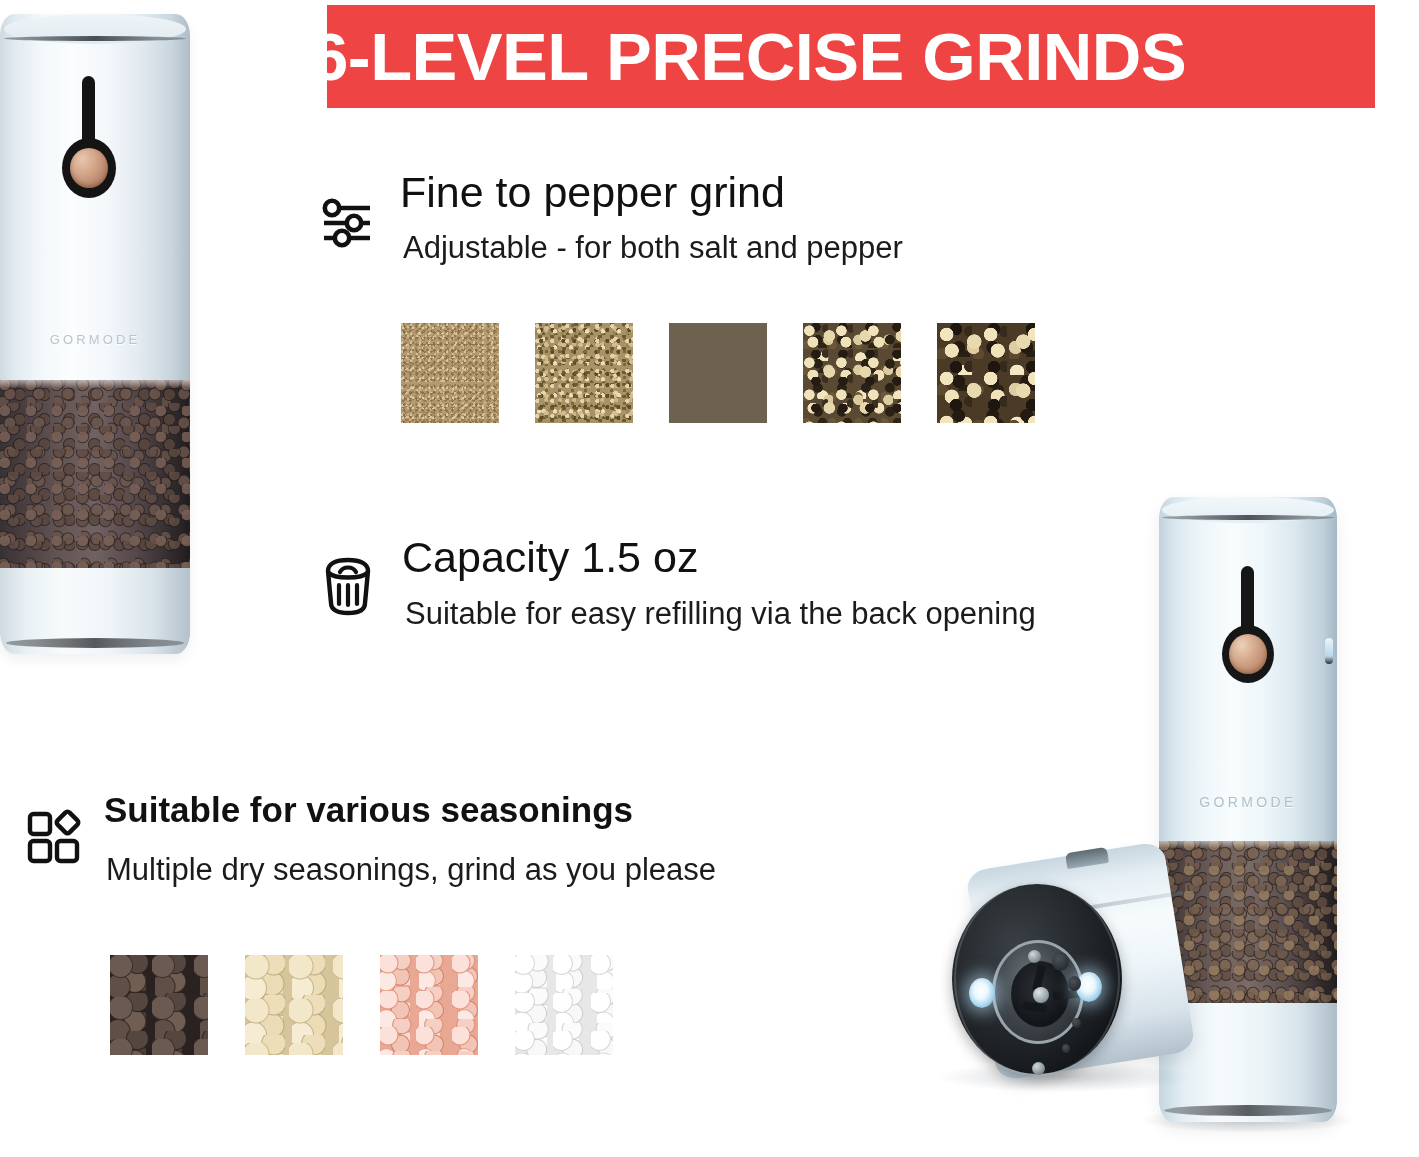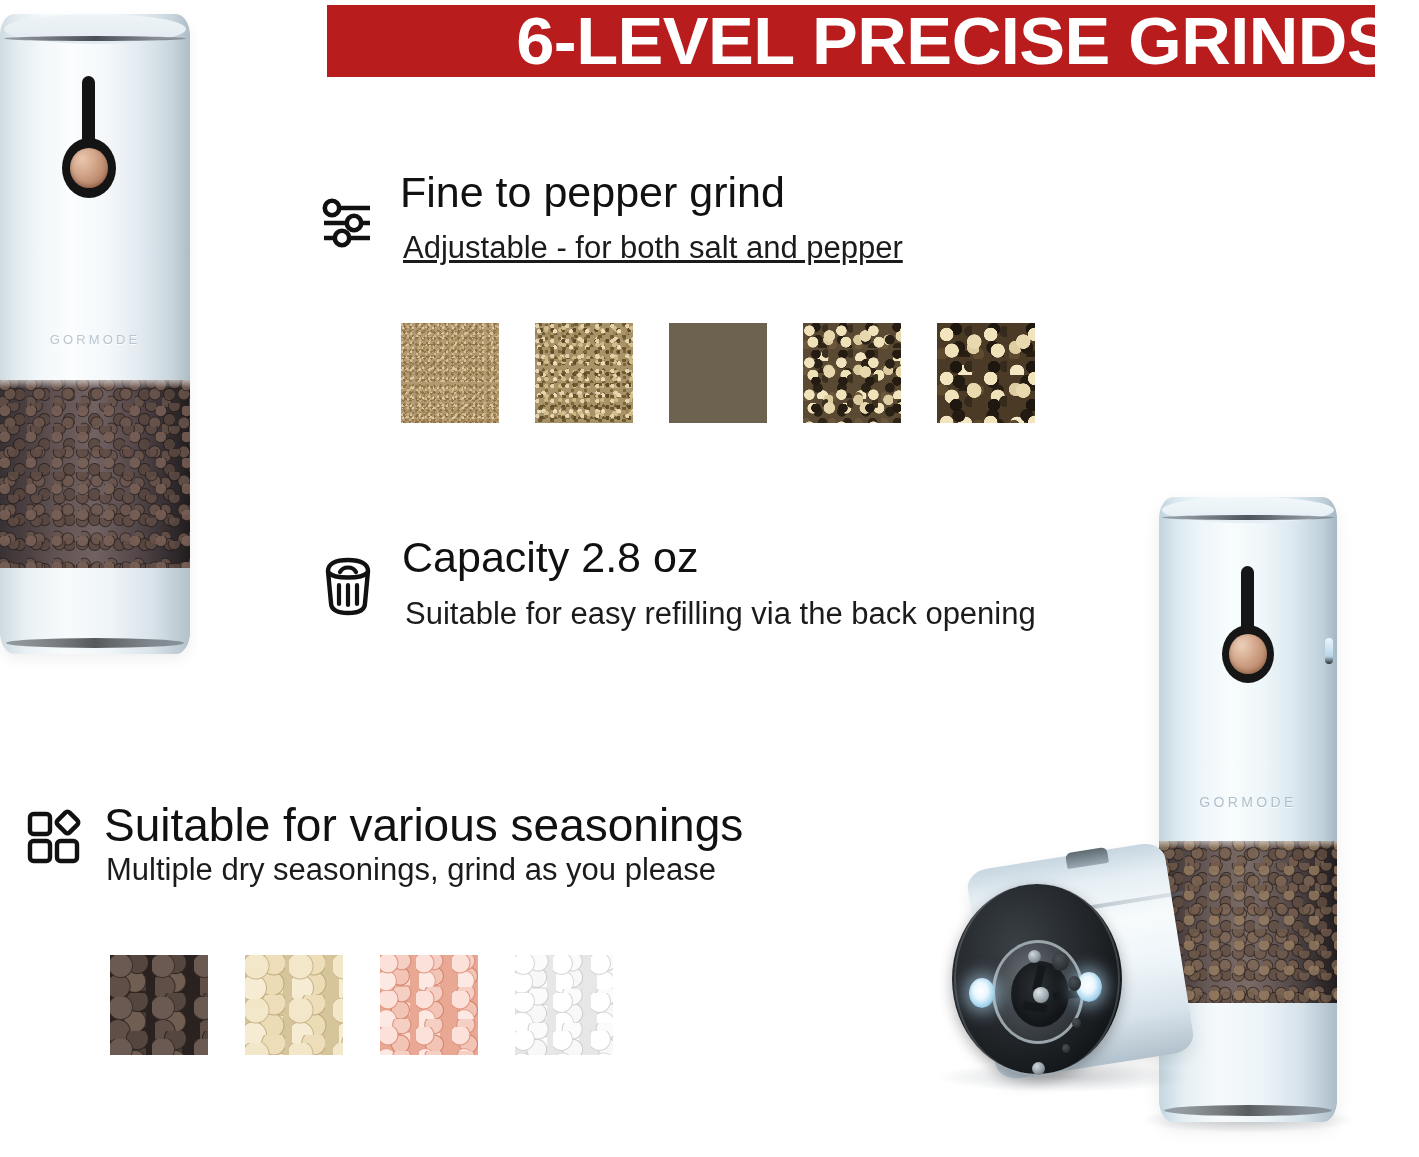--- a/index.html
+++ b/index.html
@@ -12,23 +12,23 @@
   #page {
     position: relative;
     width: 1419px; height: 1157px;
     background: #ffffff;
   }
 
   
   #banner {
     position: absolute;
     left: 327px; top: 5px;
-    width: 1048px; height: 72px;
-    background: #b91c1c;
-    display: flex; align-items: center; justify-content: flex-end;
+    width: 1048px; height: 103px;
+    background: #ef4444;
+    display: flex; align-items: center; justify-content: flex-start;
   }
   #banner-text {
     color: #ffffff;
     font-family: "Liberation Sans", sans-serif;
     font-weight: bold;
     font-size: 66px;
     letter-spacing: -0.5px;
     line-height: 1;
     white-space: nowrap;
     transform: scaleX(1.04);
@@ -47,32 +47,32 @@
     font-family: "Liberation Sans", sans-serif;
     font-weight: normal;
     color: #1b1b1b;
     white-space: nowrap;
   }
 
   
   #feature-grind { left: 318px; top: 168px; }
   #feature-grind .feat-icon { left: 0px; top: 26px; }
   #feature-grind .feat-title { position:absolute; left: 82px; top: 0px; font-size: 43px; }
-  #feature-grind .feat-sub   { position:absolute; left: 85px; top: 62px; font-size: 31px; text-decoration: underline; }
+  #feature-grind .feat-sub   { position:absolute; left: 85px; top: 62px; font-size: 31px; }
 
   
   #feature-capacity { left: 320px; top: 533px; }
   #feature-capacity .feat-icon { left: 0px; top: 24px; }
   #feature-capacity .feat-title { position:absolute; left: 82px; top: 0px; font-size: 43px; }
   #feature-capacity .feat-sub   { position:absolute; left: 85px; top: 63px; font-size: 31px; }
 
   
   #feature-seasonings { left: 26px; top: 790px; }
   #feature-seasonings .feat-icon { left: 0px; top: 18px; }
-  #feature-seasonings .feat-title { position:absolute; left: 78px; top: 8px; font-size: 46px; }
+  #feature-seasonings .feat-title { position:absolute; left: 78px; top: 0px; font-size: 35px; font-weight: bold; }
   #feature-seasonings .feat-sub   { position:absolute; left: 80px; top: 62px; font-size: 31px; }
 
   
   .swatch-row { position: absolute; display: flex; }
   .swatch {
     width: 98px; height: 100px;
     background-size: cover;
     position: relative;
     overflow: hidden;
   }
@@ -502,21 +502,21 @@
     <div class="feat-icon">
       <svg class="icon-svg" width="56" height="60" viewBox="0 0 56 60" aria-hidden="true">
         <path d="M8 14 C8 7 15 3 28 3 C41 3 48 7 48 14 L45 46 C45 53 38 56 28 56 C18 56 11 53 11 46 Z" fill="none" stroke="#111" stroke-width="4.4" stroke-linejoin="round"></path>
         <path d="M9 16 C14 22 42 22 47 16" fill="none" stroke="#111" stroke-width="4.4" stroke-linecap="round"></path>
         <path d="M20 15 C23 9 33 9 36 15" fill="none" stroke="#111" stroke-width="4.2" stroke-linecap="round"></path>
         <line x1="19" y1="28" x2="19" y2="47" stroke="#111" stroke-width="4.2" stroke-linecap="round"></line>
         <line x1="28" y1="28" x2="28" y2="48" stroke="#111" stroke-width="4.2" stroke-linecap="round"></line>
         <line x1="37" y1="28" x2="37" y2="47" stroke="#111" stroke-width="4.2" stroke-linecap="round"></line>
       </svg>
     </div>
-    <div class="feat-title">Capacity 2.8 oz</div>
+    <div class="feat-title">Capacity 1.5 oz</div>
     <div class="feat-sub">Suitable for easy refilling via the back opening</div>
   </div>
 
   <div class="grinder" id="grinder-right">
     <div class="shadow"></div>
     <div class="body"></div>
     <div class="top-ell"></div>
     <div class="cap-line"></div>
     <div class="slot">
       <div class="slot-led"></div>

